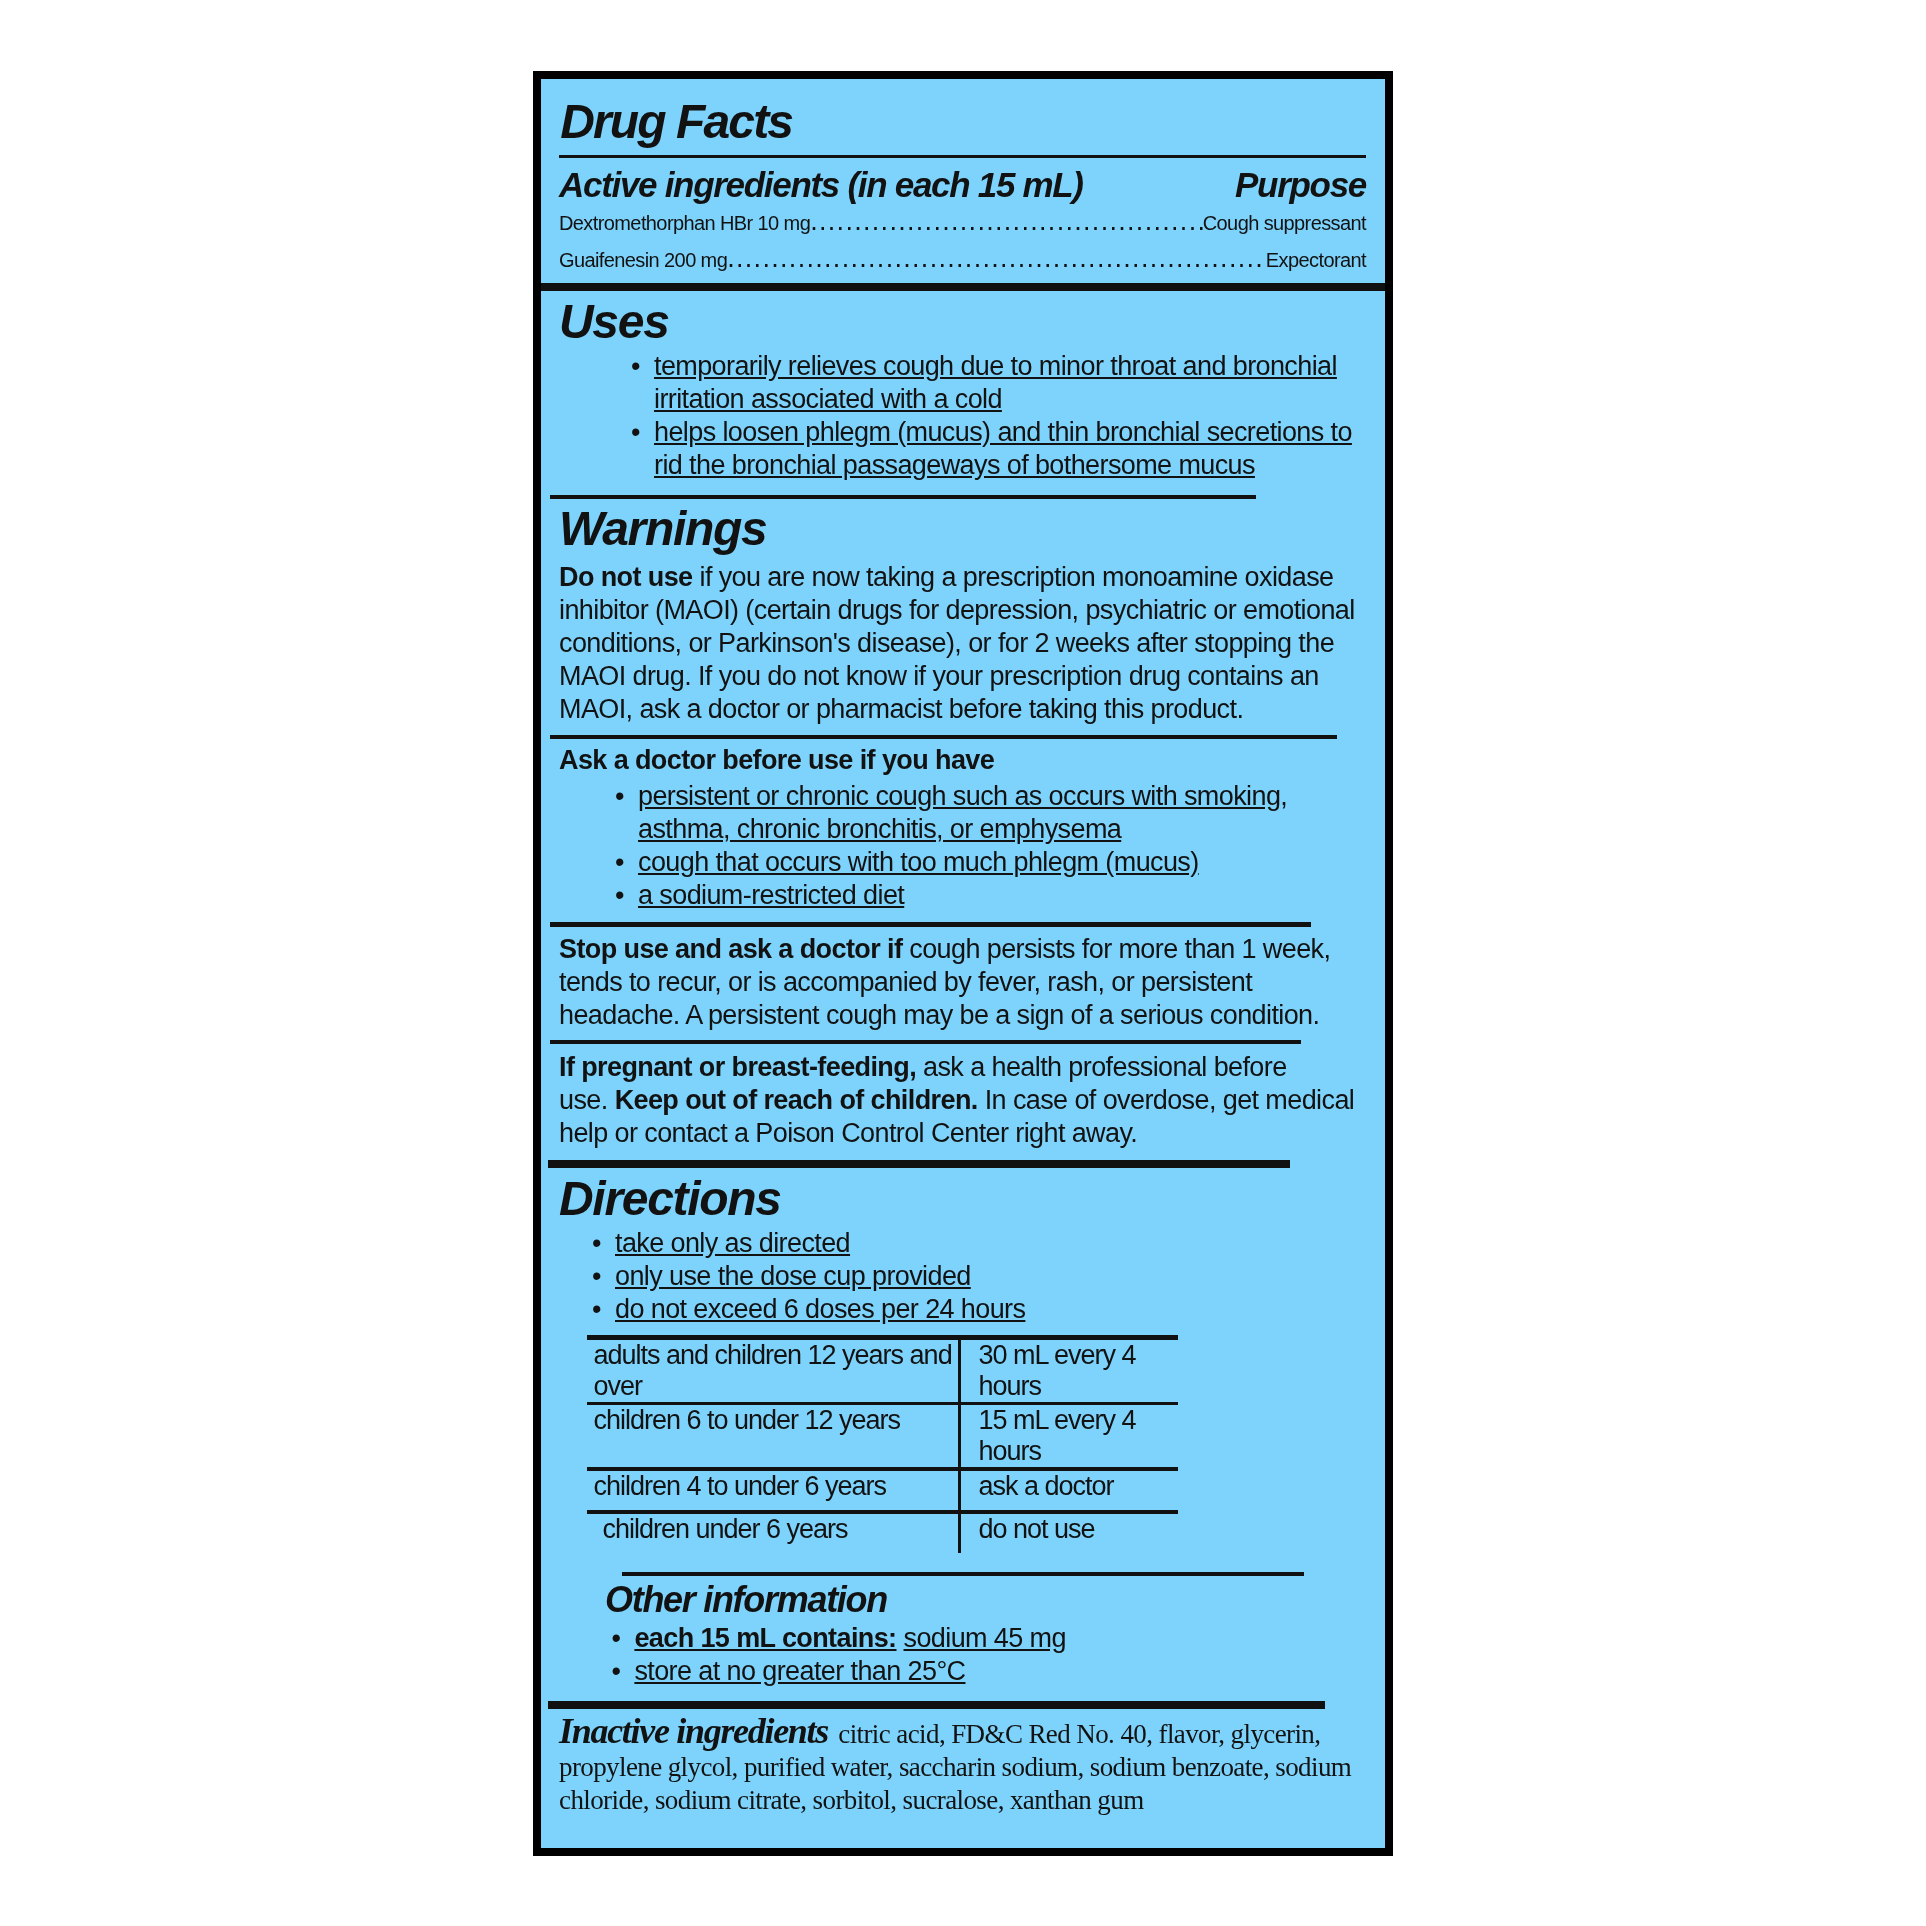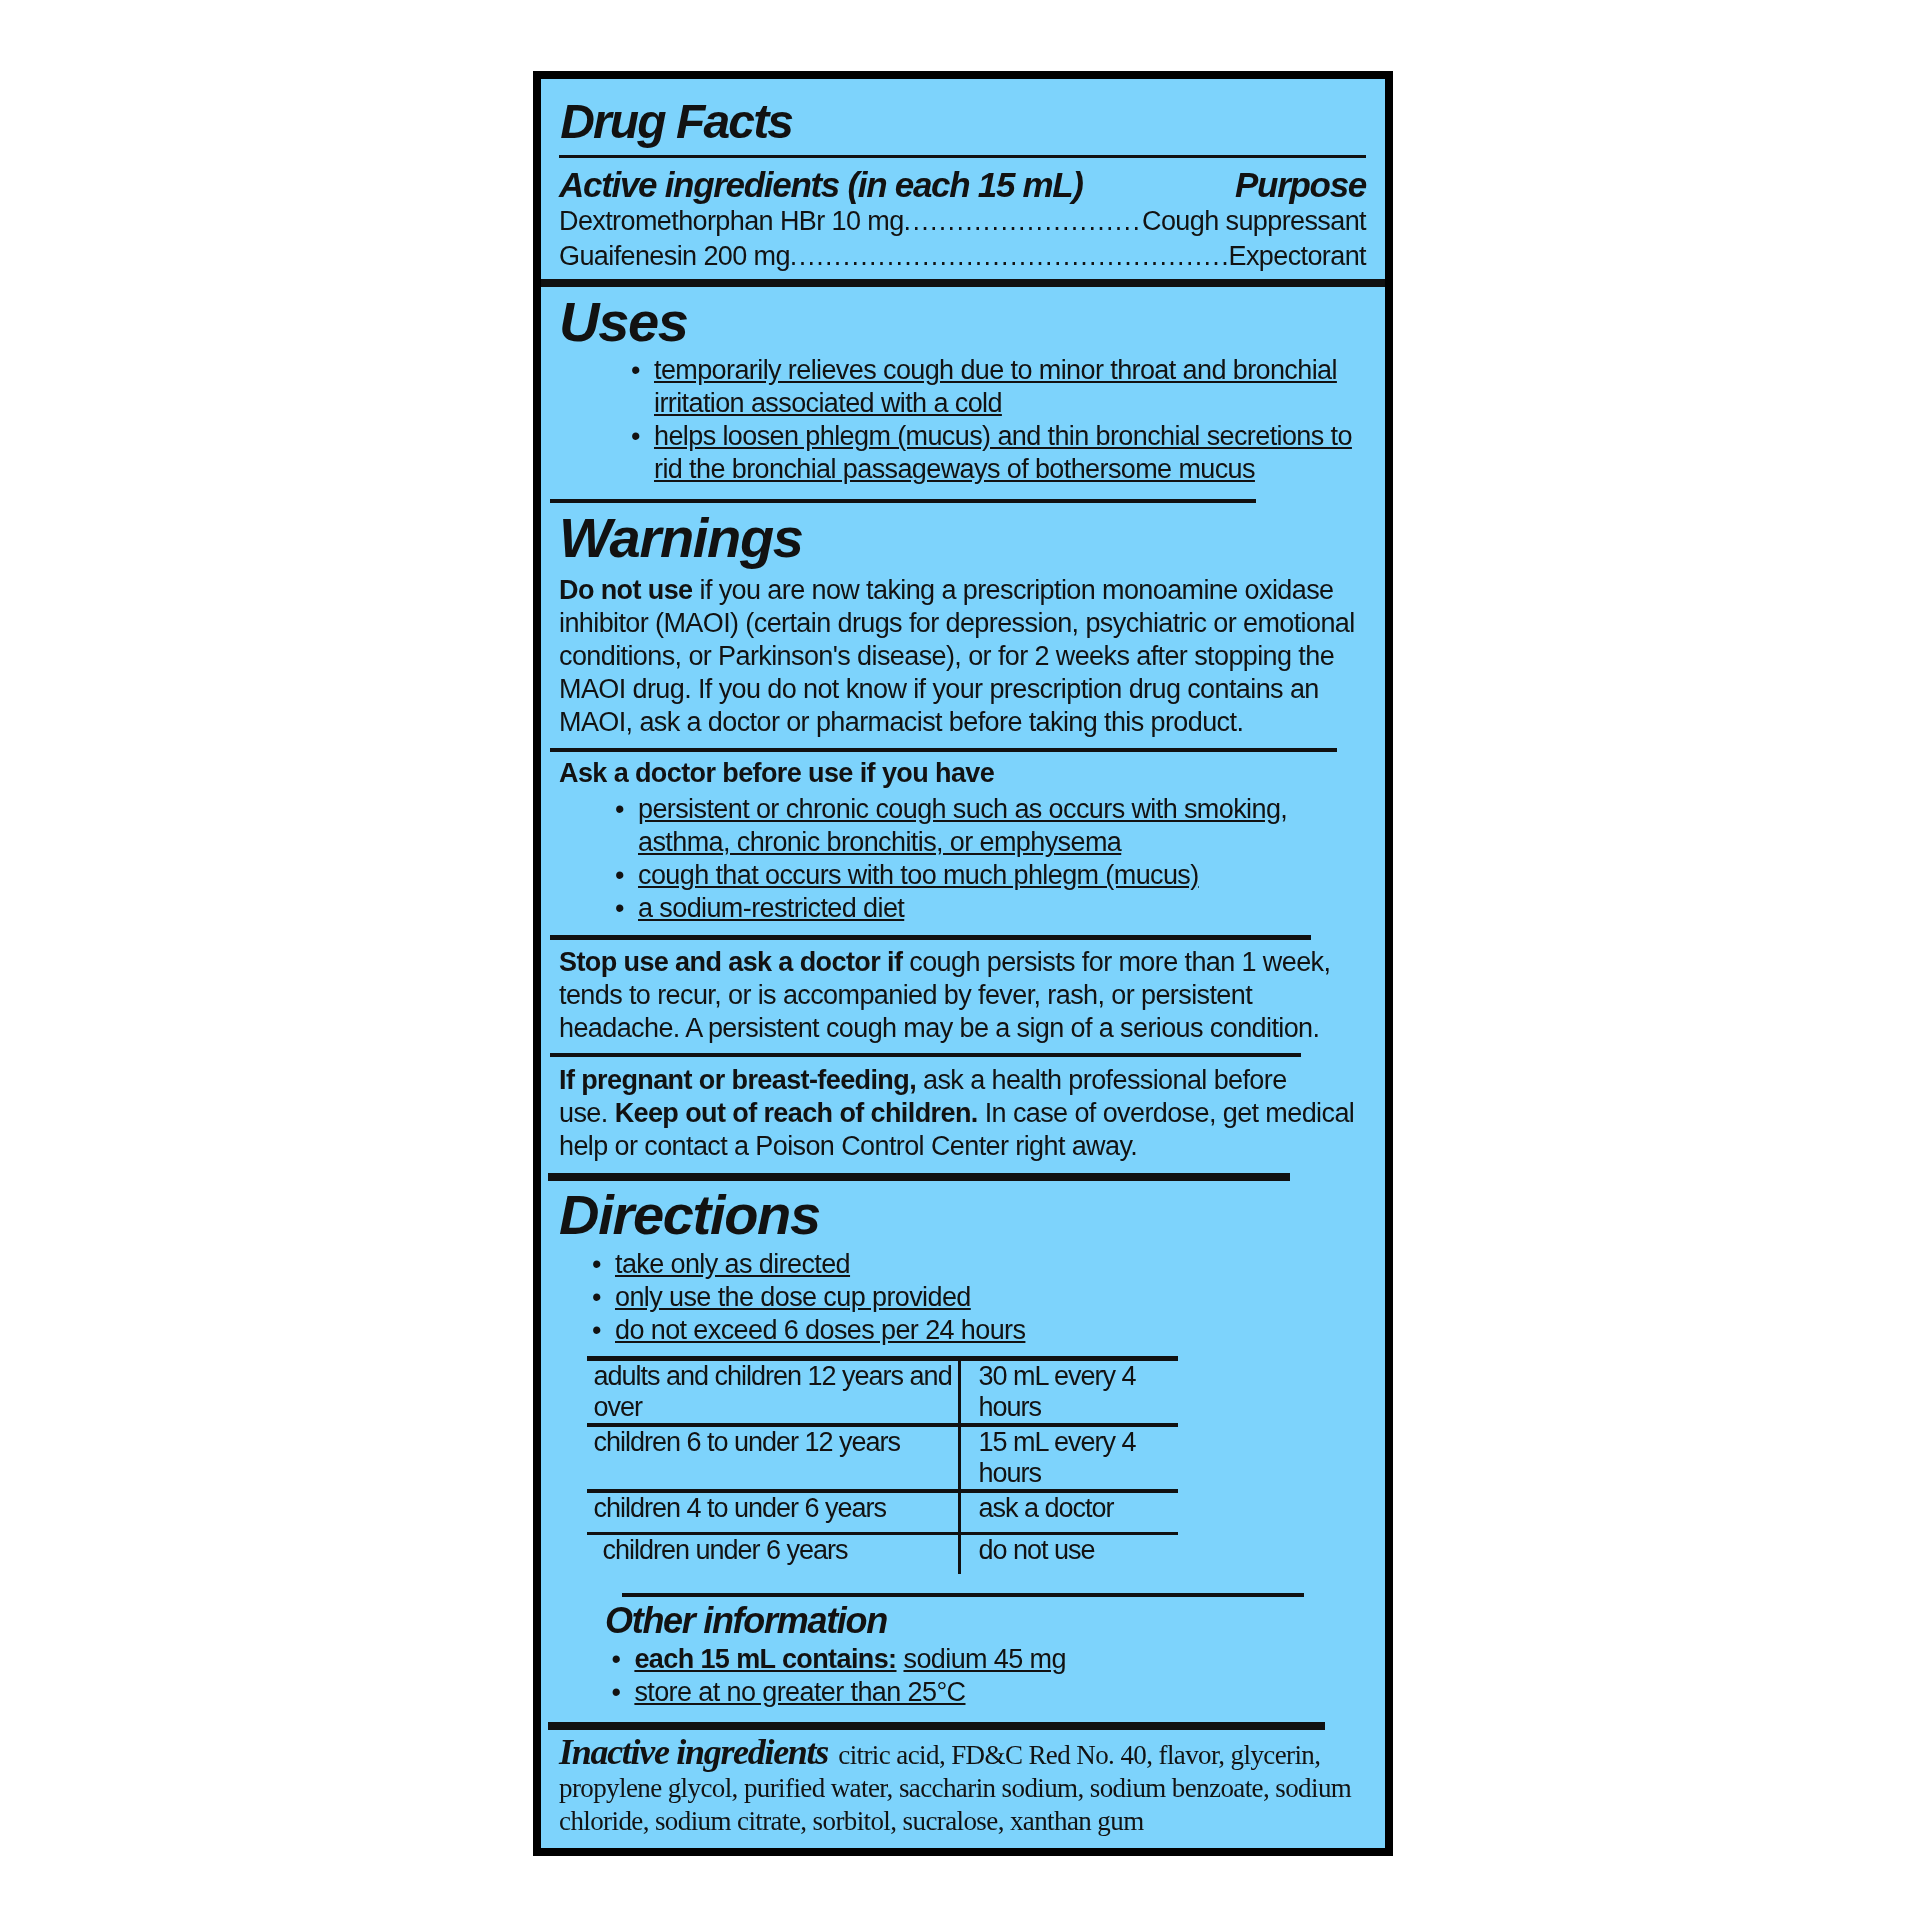--- a/index.html
+++ b/index.html
@@ -29,21 +29,21 @@
   
   .df-title {
     font-size: 48px;
     font-weight: bold;
     font-style: italic;
     letter-spacing: -1.9px;
     line-height: 1.0;
     margin: 5.1px 0 0 1.3px;
   }
   .sec-head {
-    font-size: 56px;
+    font-size: 48px;
     font-weight: bold;
     font-style: italic;
     letter-spacing: -1.3px;
     line-height: 1.05;
     margin: 5.1px 0 0 0;
   }
   .sub-head {
     font-size: 35px;
     font-weight: bold;
     font-style: italic;
@@ -100,21 +100,21 @@
   .active-head-row {
     display: flex;
     justify-content: space-between;
     align-items: baseline;
     margin-top: 9px;
     gap: 16px;
   }
   .ing-row {
     display: flex;
     align-items: baseline;
-    font-size: 27px;
+    font-size: 20px;
     line-height: 35px;
     letter-spacing: -0.6px;
   }
   .ing-row .name, .ing-row .purp { white-space: nowrap; }
   .dots {
     flex: 1;
     overflow: hidden;
     white-space: nowrap;
     font-size: 27px;
     letter-spacing: 1.3px;

